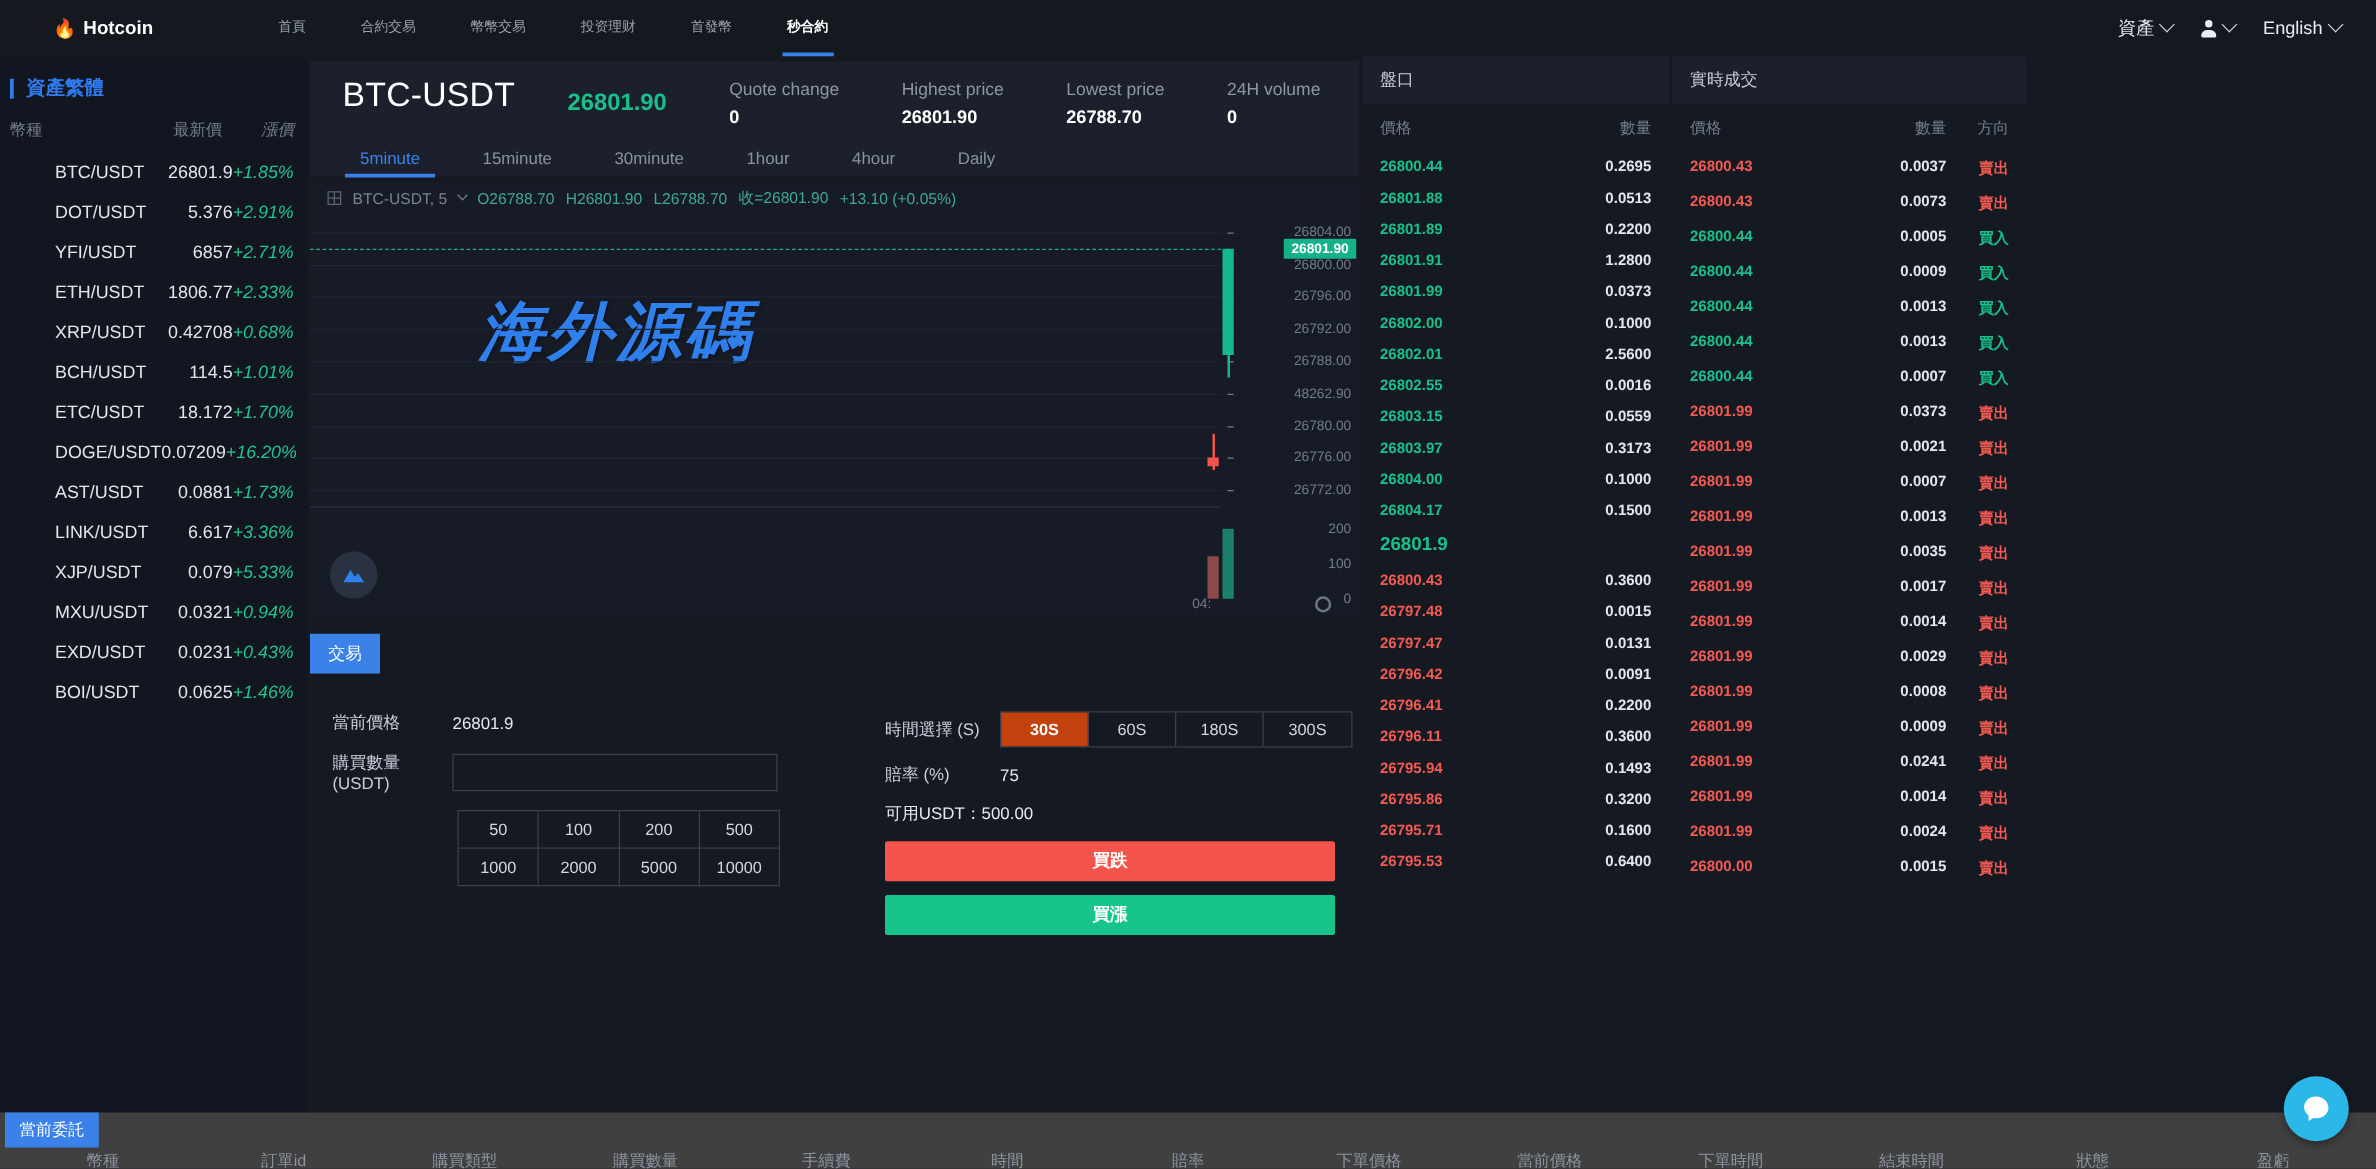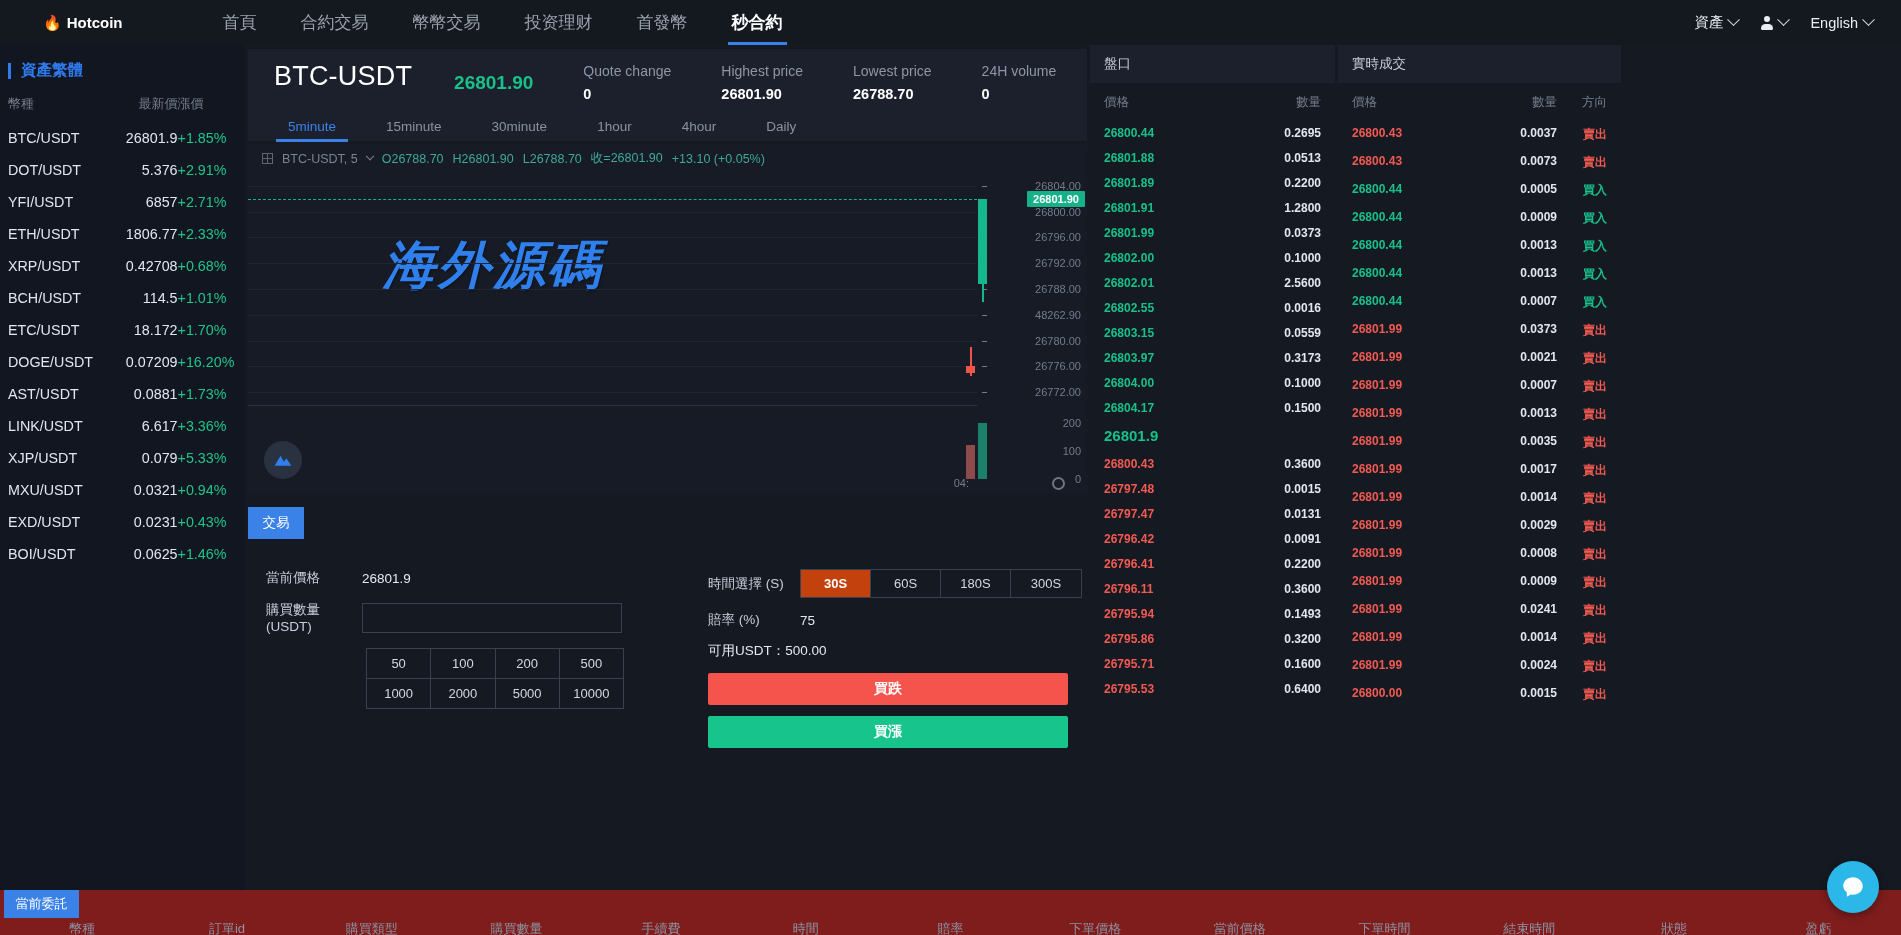--- a/index.html
+++ b/index.html
@@ -17,21 +17,21 @@
     display: flex; align-items: center;
     position: relative;
   }
   .brand {
     display: flex; align-items: center; gap: 5px;
     margin-left: 43px; font-size: 15px; font-weight: bold; color: #fff;
   }
   .flame { color: #e8a33d; font-size: 15px; }
   .navlinks { display: flex; align-items: center; margin-left: 78px; gap: 0; }
   .navlink {
-    color: #9aa1af; font-size: 17px; padding: 0 22px;
+    color: #9aa1af; font-size: 11px; padding: 0 22px;
     line-height: 45px; cursor: pointer; position: relative; white-space: nowrap;
   }
   .navlink.active { color: #ffffff; font-weight: bold; }
   .navlink.active::after {
     content: ""; position: absolute; left: 18px; right: 18px; bottom: 0;
     height: 3px; background: #3b82e8;
   }
   .navright {
     position: absolute; right: 28px; top: 0; height: 45px;
     display: flex; align-items: center; gap: 22px;
@@ -52,25 +52,25 @@
   .side-title {
     display: flex; align-items: center; gap: 10px;
     padding: 15px 0 14px 8px; color: #2f7bf0; font-size: 15.5px; font-weight: bold;
   }
   .side-title::before { content:""; width: 3px; height: 16px; background: #2f7bf0; display:inline-block; }
   .coin-head {
     display: flex; padding: 0 10px 9px 8px; color: #757e8e; font-size: 13px;
   }
   .coin-row {
     display: flex; align-items: center; padding: 8px 10px 8px 8px;
-    font-size: 14.3px; cursor: pointer;
+    font-size: 14.3px; cursor: pointer; margin-left: 36px;
   }
   .c-sym { width: 105px; color: #e2e6ee; }
   .c-price { width: 78px; text-align: right; color: #e2e6ee; }
-  .c-chg { width: 62px; text-align: left; color: #1fc48a; }
+  .c-chg { width: 62px; text-align: right; color: #1fc48a; font-style: italic; }
   .coin-head .c-sym, .coin-head .c-price, .coin-head .c-chg { color:#757e8e; font-size:13px; }
 
   
   .center { width: 842px; background: #151922; padding: 4px 0 0 3px; flex-shrink: 0; }
   .quote-card { background: #1b202c; padding: 12px 0 0 0; }
   .quote-top { display: flex; align-items: flex-start; padding: 0 0 0 26px; height: 52px; }
   .pair { font-size: 27px; color: #ffffff; letter-spacing: .2px; }
   .lastprice { font-size: 19px; color: #19c08a; font-weight: bold; margin-left: 42px; margin-top: 11px; }
   .stat { margin-left: 50px; margin-top: 2px; }
   .stat .lbl { font-size: 14px; color: #8e96a5; display:block; margin-bottom: 6px; }
@@ -148,21 +148,21 @@
   .ob .p-head > div:nth-child(1), .ob .p-row > div:nth-child(1) { flex:1; text-align:left; }
   .ob .p-head > div:nth-child(2), .ob .p-row > div:nth-child(2) { width:82px; text-align:right; }
   .rt .p-head > div:nth-child(1), .rt .p-row > div:nth-child(1) { flex:1; text-align:left; }
   .rt .p-head > div:nth-child(2), .rt .p-row > div:nth-child(2) { width:78px; text-align:right; }
   .rt .p-head > div:nth-child(3), .rt .p-row > div:nth-child(3) { width:50px; text-align:right; }
   .buy { color:#18c08a; } .sell { color:#f25a52; }
   .qty { color:#e2e6ee; }
   .midprice { padding:7px 14px; font-size:15px; font-weight:bold; color:#18c08a; }
 
   
-  .bottom { position:absolute; left:0; bottom:0; width:1901px; height:45px; background:#7f1d1d; }
+  .bottom { position:absolute; left:0; bottom:0; width:1901px; height:45px; background:#404040; }
   .ord-tab { position:absolute; left:4px; top:0; width:75px; height:28px; background:#3b82e8;
      color:#fff; font-size:13px; display:flex; align-items:center; justify-content:center; }
   .ord-head { position:absolute; left:0; right:0; top:30px; display:flex;
      font-size:13px; color:#8b93a2; padding:0 10px; }
   .ord-head > div { flex:1; text-align:center; }
 
   .chatbtn { position:absolute; right:22px; bottom:22px; width:52px; height:52px;
      border-radius:50%; background:#2bb8e8; display:flex; align-items:center; justify-content:center;
      box-shadow:0 2px 8px rgba(0,0,0,.4); cursor:pointer; }
   .chatbtn svg { width:26px; height:26px; }

